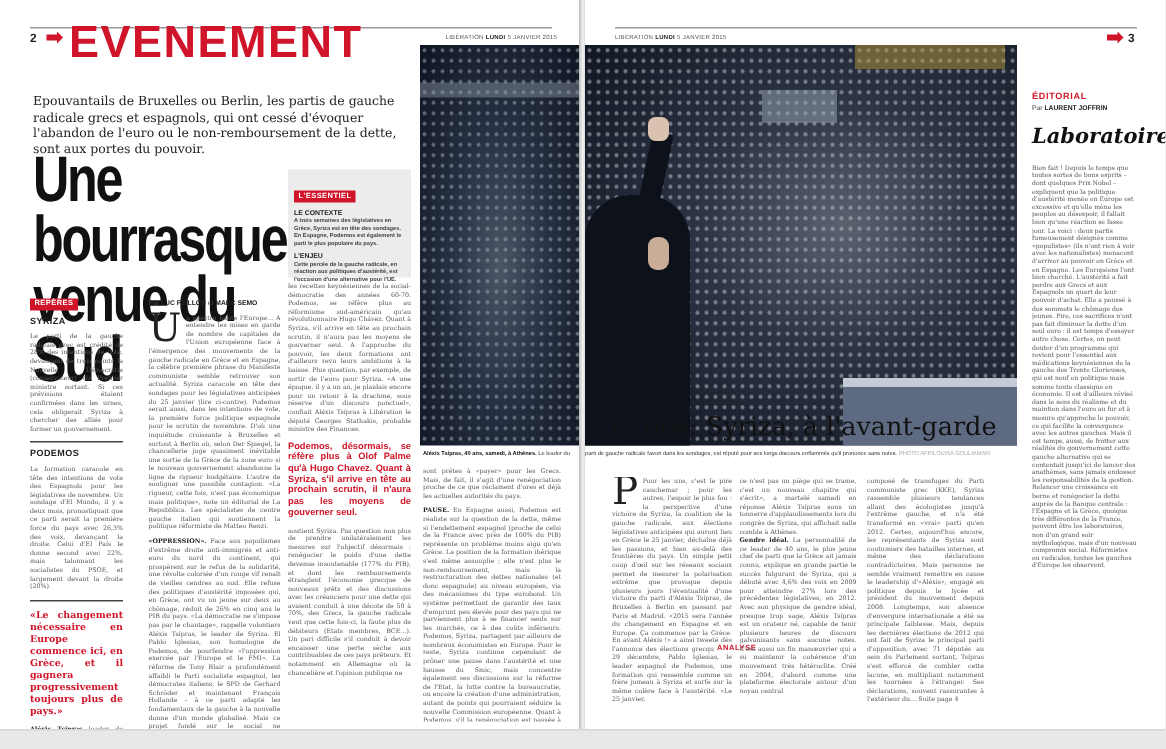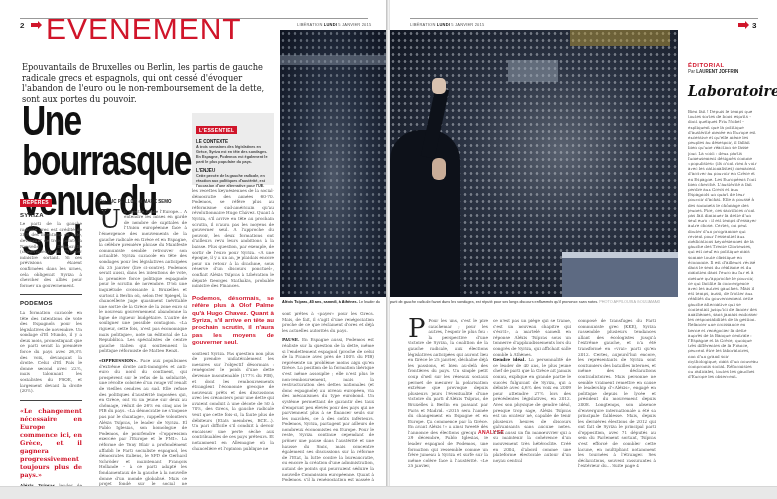--- a/index.html
+++ b/index.html
@@ -5,21 +5,21 @@
   html,body{margin:0;padding:0;}
   body{width:777px;height:499px;background:#e8e8e8;position:relative;overflow:hidden;font-family:"DejaVu Serif",serif;color:#222;}
   .page{position:absolute;top:0;background:#fff;height:486px;overflow:hidden;}
   .page.left{left:0;width:387px;}
   .page.right{left:390px;width:387px;}
   .gutter{position:absolute;left:386px;top:0;width:5px;height:486px;background:linear-gradient(to right,#bbb,#f2f2f2,#ccc);}
   .topline{position:absolute;top:18px;height:1px;background:#999;}
   .pgnum{position:absolute;font-family:"Liberation Sans",sans-serif;font-weight:bold;font-size:8px;color:#222;}
   .arrow{position:absolute;width:8px;height:4px;background:#d0152a;}
   .arrow:after{content:"";position:absolute;right:-3px;top:-2px;border-left:4px solid #d0152a;border-top:4px solid transparent;border-bottom:4px solid transparent;}
-  .rubric{position:absolute;left:46px;top:14px;font-family:"Liberation Sans",sans-serif;font-weight:400;font-size:30px;letter-spacing:1px;color:#d0152a;line-height:30px;}
+  .rubric{position:absolute;left:46px;top:14px;font-family:"Liberation Sans",sans-serif;font-weight:700;font-size:30px;letter-spacing:1px;color:#d0152a;line-height:30px;}
   .dateline{position:absolute;font-family:"Liberation Sans",sans-serif;font-size:4px;color:#555;letter-spacing:.2px;}
   .dateline b{font-weight:bold;color:#222;}
   .chapo{position:absolute;left:22px;top:62px;width:252px;font-size:8.3px;line-height:10.5px;color:#222;}
   .headline{position:absolute;left:22px;top:100px;width:250px;font-family:"Liberation Sans",sans-serif;font-weight:bold;font-size:43px;line-height:40px;letter-spacing:-2px;transform:scaleX(.78);transform-origin:left top;color:#111;}
   .tag{display:inline-block;background:#d0152a;color:#fff;font-family:"Liberation Sans",sans-serif;font-size:5px;font-weight:bold;padding:1px 3px;letter-spacing:.3px;}
   .col{position:absolute;font-size:4.2px;line-height:5.6px;color:#555;text-align:justify;}
   .col p{margin:0;}
   .sub{font-family:"Liberation Sans",sans-serif;font-weight:bold;font-size:6px;color:#222;margin:6px 0 3px;letter-spacing:.3px;}
   .quote{color:#d0152a;font-weight:bold;font-size:6.3px;line-height:8px;}
   .sep{border-top:1px solid #444;margin:6px 0;}
@@ -128,20 +128,21 @@
     <div style="position:absolute;left:42px;top:128px;width:14px;height:22px;background:#c9ad98;border-radius:6px;"></div>
 
     <div style="position:absolute;left:172px;top:225px;width:116px;height:42px;background:#5d6a82;"></div>
     <div style="position:absolute;left:172px;top:222px;width:116px;height:6px;background:#c4ccd8;"></div>
   </div>
   <div class="caption" style="left:0;top:300px;">
     <span>parti de gauche radicale favori dans les sondages, est réputé pour ses longs discours enflammés qu'il prononce sans notes.</span> <span class="credit">PHOTO AFP/LOUISA GOULIAMAKI</span>
   </div>
 
   <div class="r-headline">
+    <div>Grèce: Syriza, à l'avant-garde</div>
   </div>
 
   <div class="col" style="left:18px;top:318px;width:80px;height:165px;overflow:hidden;">
     <p><span class="dropcap">P</span><span>Pour les uns, c'est le pire cauchemar ; pour les autres, l'espoir le plus fou : la perspective d'une victoire de Syriza, la coalition de la gauche radicale, aux élections législatives anticipées qui auront lieu en Grèce le 25 janvier, déchaîne déjà les passions, et bien au-delà des frontières du pays. Un simple petit coup d'œil sur les réseaux sociaux permet de mesurer la polarisation extrême que provoque depuis plusieurs jours l'éventualité d'une victoire du parti d'Aléxis Tsípras, de Bruxelles à Berlin en passant par Paris et Madrid. «2015 sera l'année du changement en Espagne et en Europe. Ça commence par la Grèce. En avant Aléxis !» a ainsi tweeté dès l'annonce des élections grecques, le 29 décembre, Pablo Iglesias, le leader espagnol de Podemos, une formation qui ressemble comme un frère jumeau à Syriza et surfe sur la même colère face à l'austérité. «Le 25 janvier,</span></p>
   </div>
   <div class="analyse" style="position:absolute;left:86px;top:428px;background:#fff;padding:1px 2px;">ANALYSE</div>
   <div class="col" style="left:103px;top:318px;width:78px;height:165px;overflow:hidden;">
     <p>ce n'est pas un piège qui se trame, c'est un nouveau chapitre qui s'écrit», a martelé samedi en réponse Aléxis Tsípras sous un tonnerre d'applaudissements lors du congrès de Syriza, qui affichait salle comble à Athènes.</p>
     <p><b style="color:#222;">Gendre idéal.</b> <span>La personnalité de ce leader de 40 ans, le plus jeune chef de parti que la Grèce ait jamais connu, explique en grande partie le succès fulgurant de Syriza, qui a débuté avec 4,6% des voix en 2009 pour atteindre 27% lors des précédentes législatives, en 2012. Avec son physique de gendre idéal, presque trop sage, Aléxis Tsípras est un orateur né, capable de tenir plusieurs heures de discours galvanisants sans aucune notes. C'est aussi un fin manœuvrier qui a su maintenir la cohérence d'un mouvement très hétéroclite. Créé en 2004, d'abord comme une plateforme électorale autour d'un noyau central</span></p>
   </div>

